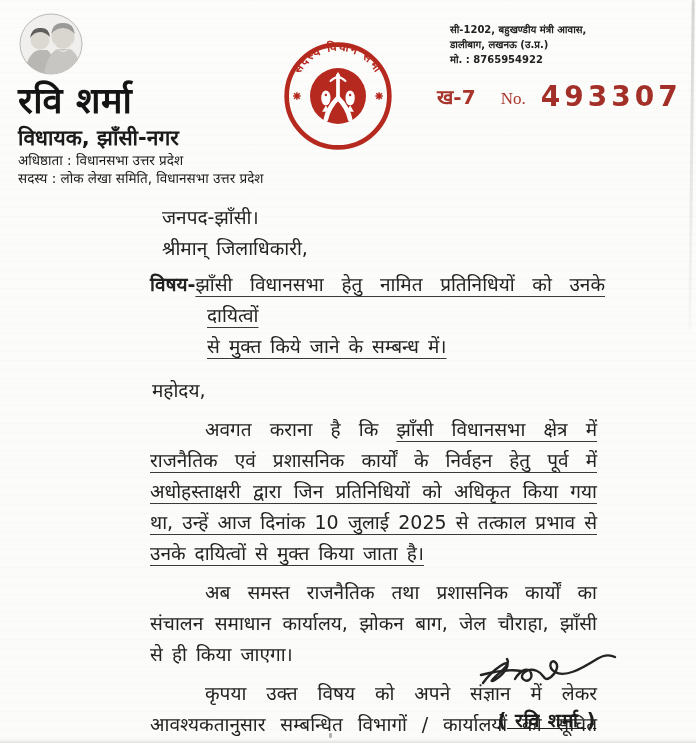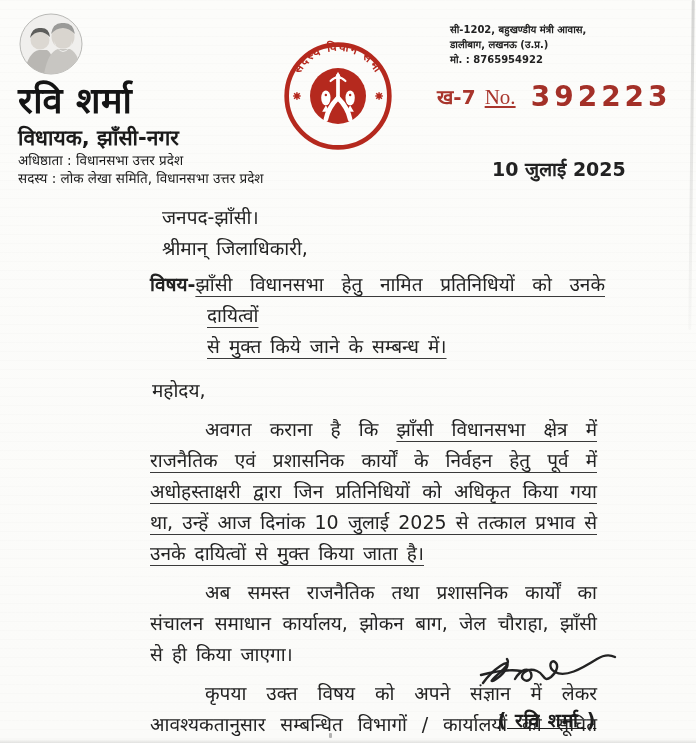--- a/index.html
+++ b/index.html
@@ -15,21 +15,21 @@
   .lh-left{position:absolute;left:18px;top:12px;width:278px;text-align:left;}
   .photo{width:66px;height:64px;margin:0 auto 2px auto;}
   .lh-name{font-size:36px;font-weight:bold;line-height:1.05;letter-spacing:0.5px;color:#141414;}
   .lh-desig{font-size:21px;font-weight:bold;margin-top:3px;color:#1a1a1a;}
   .lh-role{font-size:13.5px;font-weight:normal;margin-top:0;color:#1a1a1a;}
   .seal{position:absolute;left:282px;top:40px;width:112px;height:112px;}
   .addr{position:absolute;left:450px;top:22px;width:210px;text-align:left;
         font-size:10px;font-weight:bold;line-height:1.5;color:#222;}
   .refline{position:absolute;left:437px;top:80px;white-space:nowrap;color:#a8352c;}
   .ref-series{font-size:20px;font-weight:bold;vertical-align:2px;}
-  .ref-nolabel{font-family:"Liberation Serif","DejaVu Serif",serif;font-size:21px;vertical-align:2px;margin-left:4px;text-decoration:underline;}
+  .ref-nolabel{font-family:"Liberation Serif","DejaVu Serif",serif;font-size:17px;vertical-align:2px;margin-left:20px;}
   .ref-number{font-size:28px;font-weight:bold;letter-spacing:4px;margin-left:10px;color:#a33028;}
   .dateline{position:absolute;left:492px;top:156px;font-size:19px;font-weight:bold;color:#222;}
   
   .letter{position:absolute;left:142px;top:202px;width:463px;font-size:19px;line-height:31px;
           text-align:justify;word-spacing:3px;color:#222;}
   .addressee{margin-left:20px;}
   .subject{margin-top:5px;margin-left:8px;padding-left:57px;text-indent:-57px;}
   .subject .lbl{font-weight:bold;}
   .u{text-decoration:underline;text-underline-offset:5px;text-decoration-thickness:1.2px;text-decoration-color:#3a3a3a;}
   .salutation{margin-top:13px;margin-left:10px;}
@@ -118,24 +118,23 @@
 
   <div class="addr">
     <div>सी-1202, बहुखण्डीय मंत्री आवास,</div>
     <div>डालीबाग, लखनऊ (उ.प्र.)</div>
     <div>मो. : 8765954922</div>
   </div>
 
   <div class="refline">
     <span class="ref-series">ख-7</span>
     <span class="ref-nolabel">No.</span>
-    <span class="ref-number">392223</span>
+    <span class="ref-number">493307</span>
   </div>
 
-  <div class="dateline">10 जुलाई 2025</div>
 
   <div class="letter">
     <div class="addressee">
       <div>जनपद-झाँसी।</div>
       <div>श्रीमान् जिलाधिकारी,</div>
     </div>
 
     <div class="subject">
       <span class="lbl">विषय-</span><span class="u">झाँसी विधानसभा हेतु नामित प्रतिनिधियों को उनके दायित्वों</span><br>
       <span class="u">से मुक्त किये जाने के सम्बन्ध में।</span>

